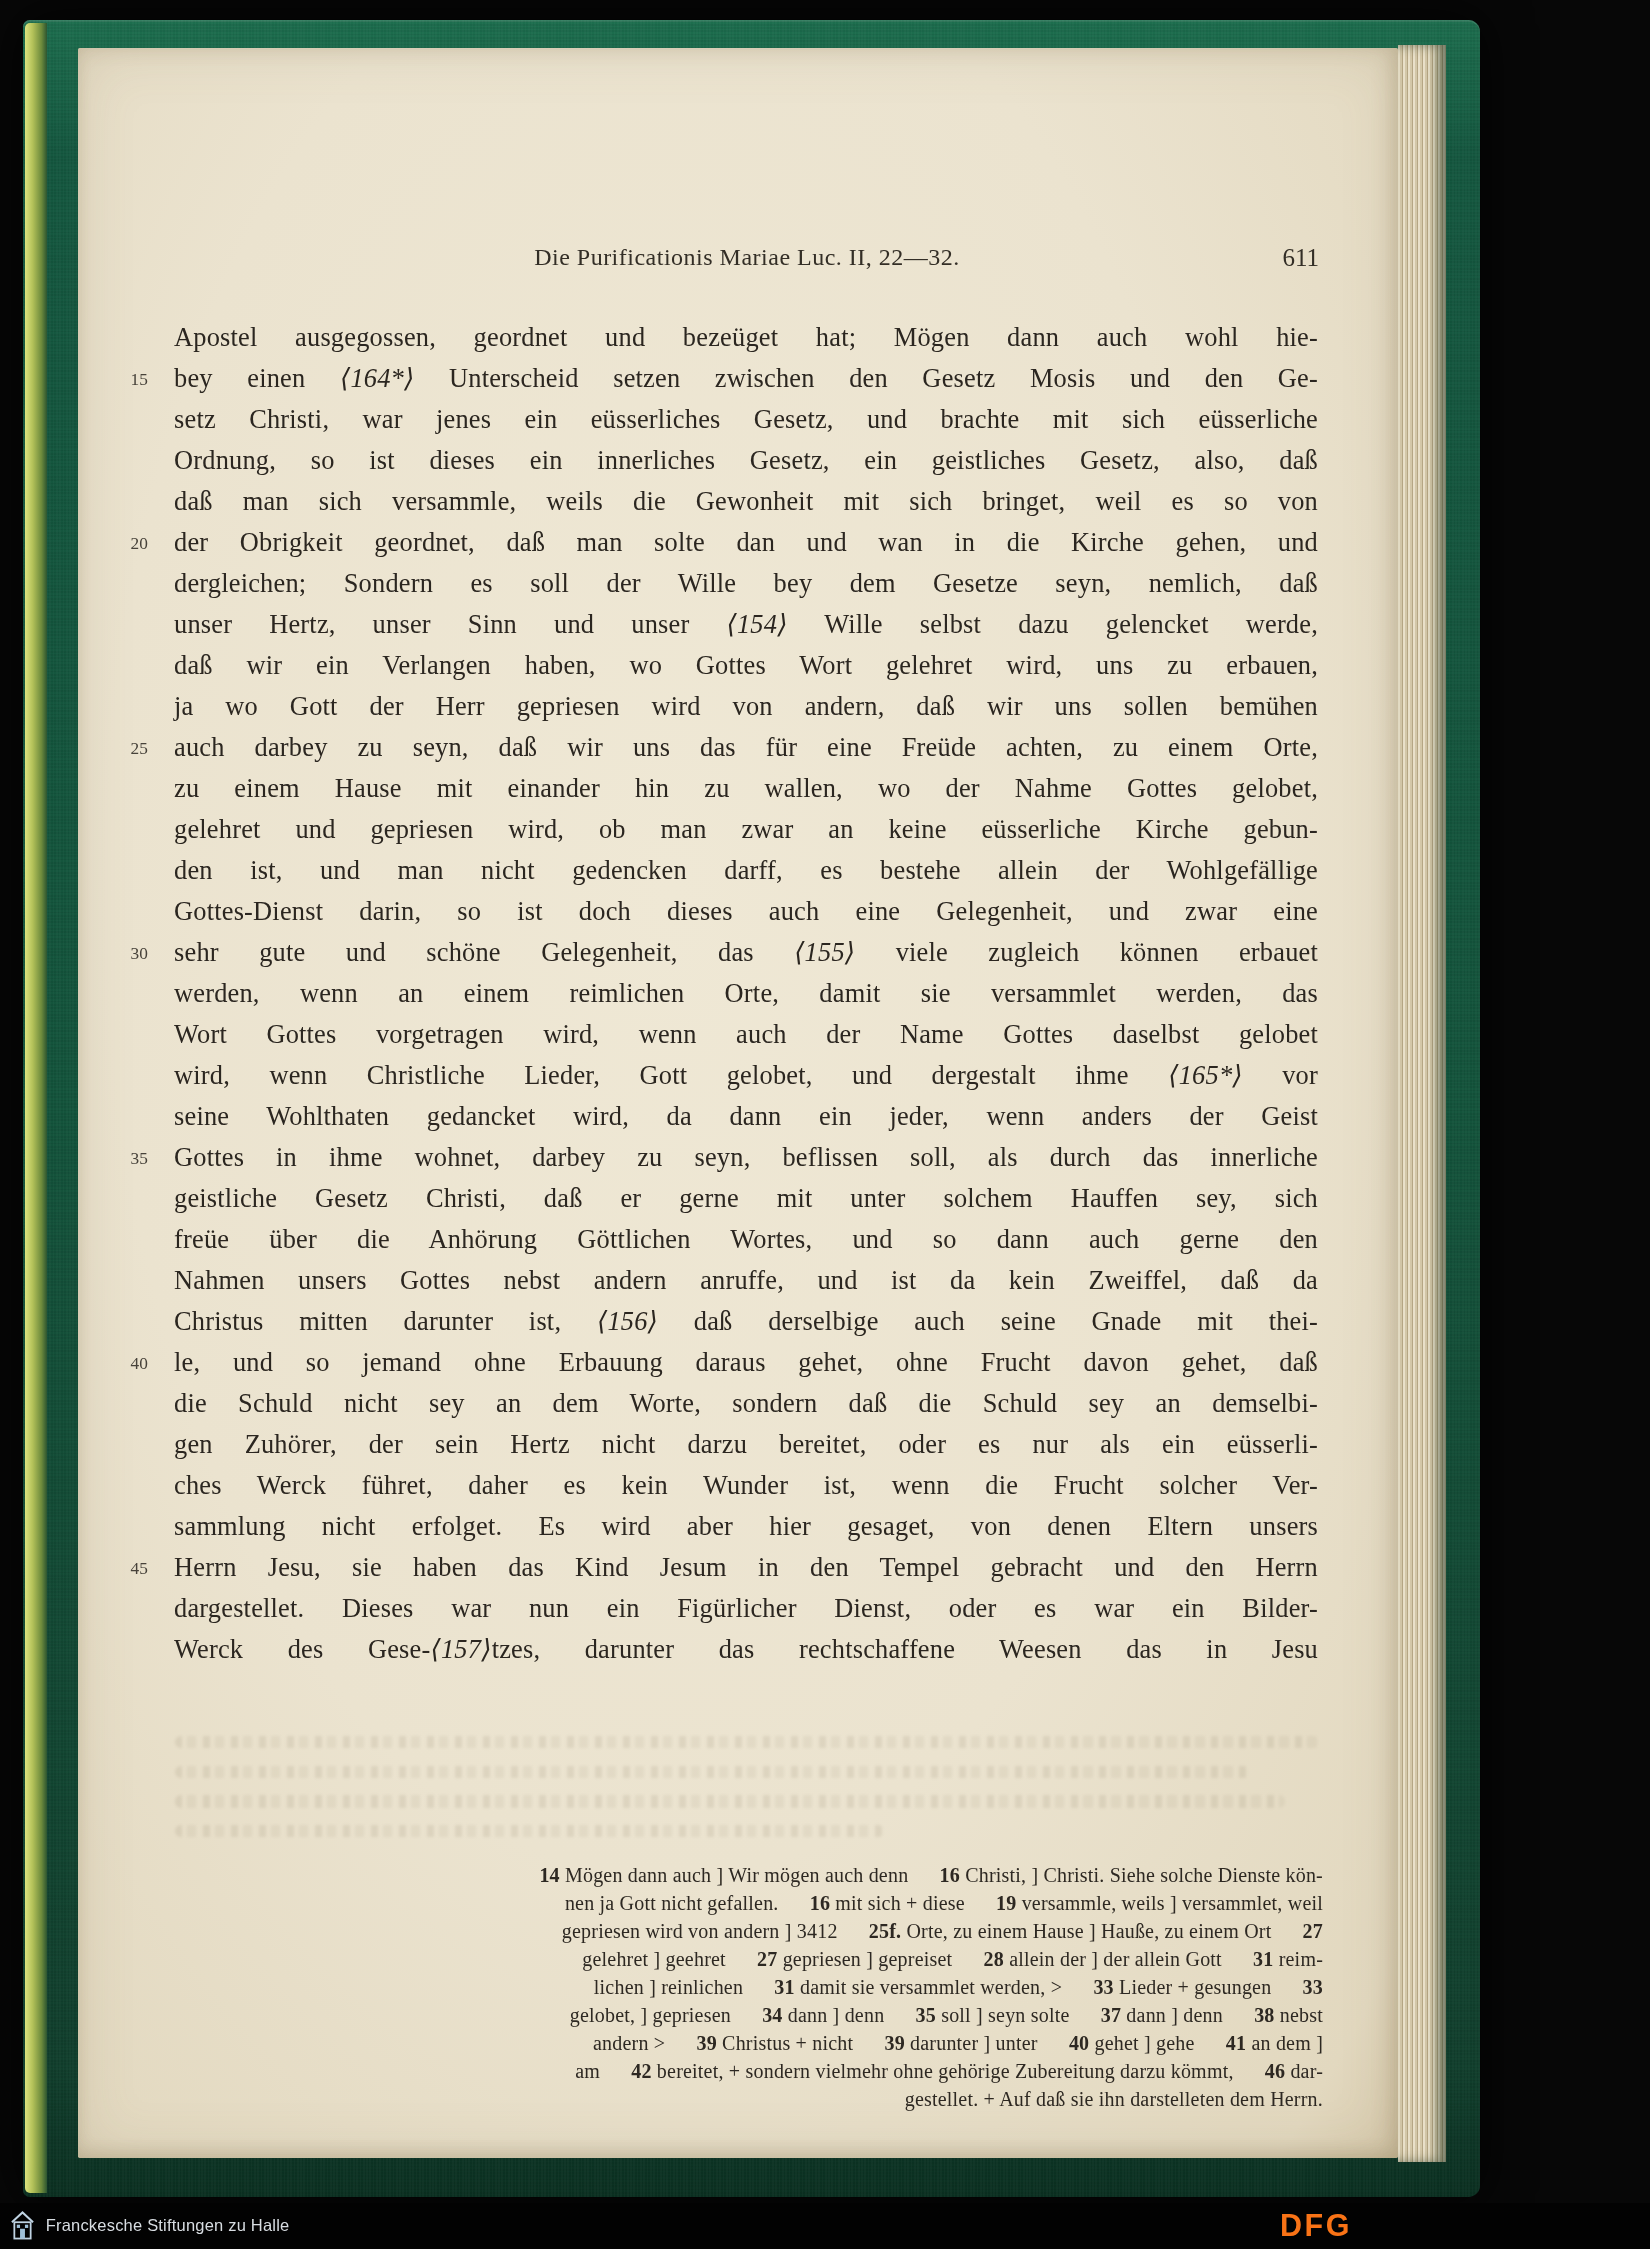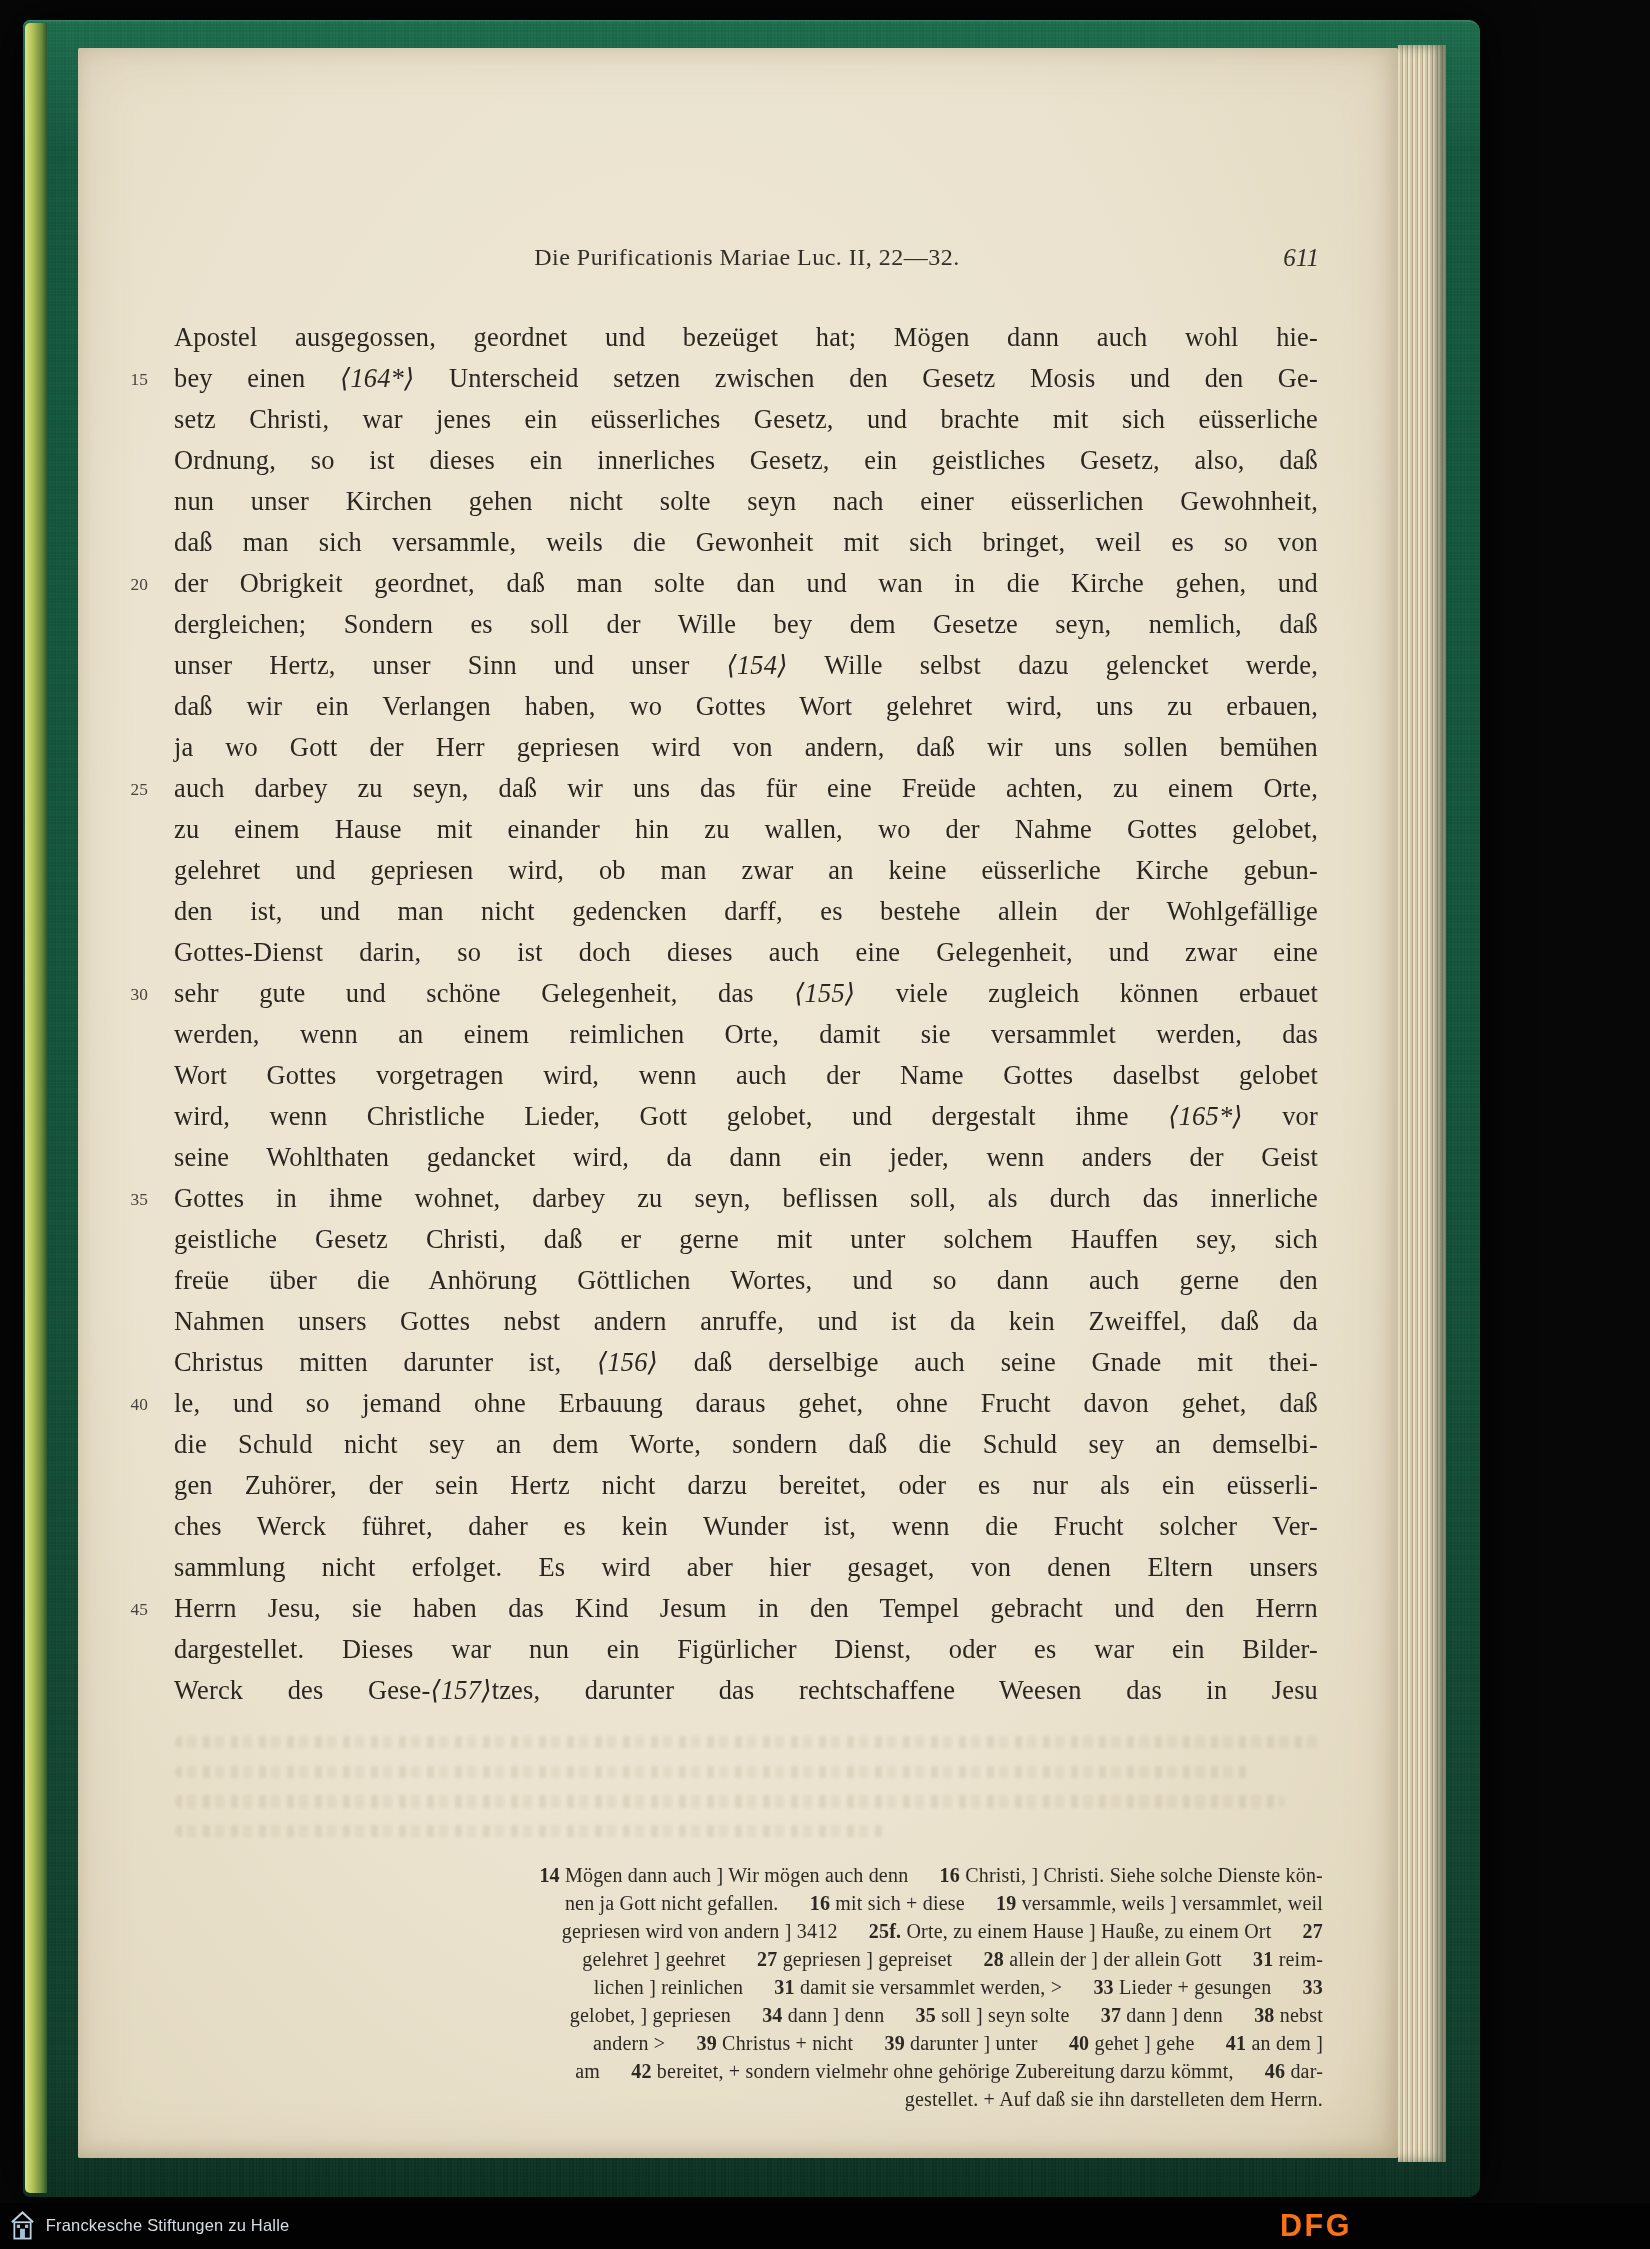--- a/index.html
+++ b/index.html
@@ -26,21 +26,21 @@
 
   
   .page { position:absolute; left:55px; top:28px; width:1320px; height:2110px;
           background:radial-gradient(ellipse at 45% 40%, #efe8d5 0%, #ebe3cf 55%, #e2d8bf 92%, #d8cbae 100%);
           border-radius:1.7px;
           box-shadow:inset 0 0 58px rgba(120,100,60,.16), inset -8.3px 0 20px rgba(110,90,50,.14),
                      inset 0 -6.6px 15px rgba(110,90,50,.12);padding-left:48px; }
 
   .page-header { position:absolute; left:97px; top:196px; width:1144px; height:36px; }
   .running-title { text-align:center; font-size:24px; letter-spacing:0.5px; color:#332e26; }
-  .page-number { position:absolute; right:0; top:0; font-size:25px; color:#332e26;font-style:italic; }
+  .page-number { position:absolute; right:0; top:0; font-size:25px; color:#332e26; }
 
   
   .body-text { position:absolute; left:41px; top:269px; width:1199px; }
   .bline { display:flex; height:41px; }
   .lnum { width:55px; font-size:17.3px; line-height:43px; color:#47423a; padding-left:11.6px; }
   .ltext { display:block; flex:1; font-size:26.4px; line-height:41px; color:#2b2620;
            letter-spacing:0.2px; text-align:justify; text-align-last:justify; }
   .ltext i { font-style:italic; }
 
   
@@ -87,24 +87,20 @@
             <span class="lnum">15</span>
             <span class="ltext">bey einen <i>⟨164*⟩</i> Unterscheid setzen zwischen den Gesetz Mosis und den Ge-</span>
           </div>
           <div class="bline">
             <span class="lnum"></span>
             <span class="ltext">setz Christi, war jenes ein eüsserliches Gesetz, und brachte mit sich eüsserliche</span>
           </div>
           <div class="bline">
             <span class="lnum"></span>
             <span class="ltext">Ordnung, so ist dieses ein innerliches Gesetz, ein geistliches Gesetz, also, daß</span>
-          </div>
-          <div class="bline">
-            <span class="lnum"></span>
-            <span class="ltext">nun unser Kirchen gehen nicht solte seyn nach einer eüsserlichen Gewohnheit,</span>
           </div>
           <div class="bline">
             <span class="lnum"></span>
             <span class="ltext">daß man sich versammle, weils die Gewonheit mit sich bringet, weil es so von</span>
           </div>
           <div class="bline">
             <span class="lnum">20</span>
             <span class="ltext">der Obrigkeit geordnet, daß man solte dan und wan in die Kirche gehen, und</span>
           </div>
           <div class="bline">

